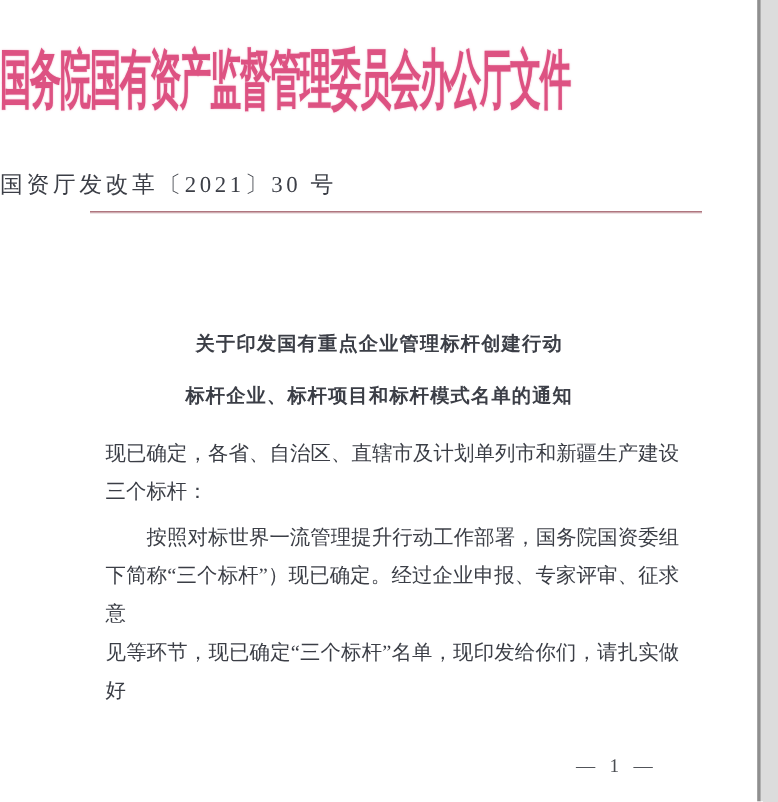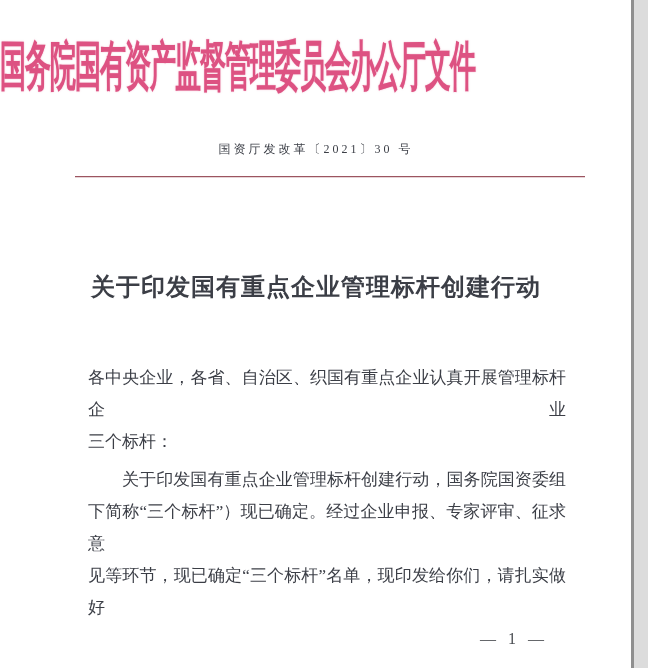--- a/index.html
+++ b/index.html
@@ -39,43 +39,43 @@
     transform: scaleY(2.05);
     transform-origin: 50% 0%;
     text-shadow: 0 0 1px rgba(221, 82, 130, 0.55);
   }
   
   .docnum {
     position: absolute;
     top: 141px;
     left: 0;
     width: 632px;
-    text-align: center;
-    font-size: 12px;
+    text-align: left;
+    font-size: 19px;
     letter-spacing: 3px;
     color: var(--ink, #3b3e46);
   }
   
   .redline {
     position: absolute;
     top: 176px;
     left: 75px;
     width: 510px;
     height: 1px;
     background: var(--line-red, #9c5560);
     box-shadow: 0 1px 0 rgba(156, 85, 96, 0.25);
   }
   
   .title {
     position: absolute;
     top: 266px;
     left: 0;
     width: 632px;
     text-align: center;
-    font-size: 24px;
+    font-size: 16px;
     font-weight: bold;
     line-height: 43px;
     letter-spacing: 1px;
     color: var(--ink, #3b3e46);
   }
   
   .body-text {
     position: absolute;
     top: 362px;
     left: 88px;
@@ -135,29 +135,30 @@
   <div class="header">
     <span class="header-text">国务院国有资产监督管理委员会办公厅文件</span>
   </div>
 
   <div class="docnum">国资厅发改革〔2021〕30 号</div>
 
   <div class="redline"></div>
 
   <div class="title">
     <div class="title-line">关于印发国有重点企业管理标杆创建行动</div>
+    <div class="title-line">标杆企业、标杆项目和标杆模式名单的通知</div>
   </div>
 
   <div class="body-text">
     <div class="recipient">
-      <div class="line full">各中央企业，各省、自治区、织国有重点企业认真开展管理标杆企业</div>
+      <div class="line full">现已确定，各省、自治区、直辖市及计划单列市和新疆生产建设</div>
       <div class="line">三个标杆：</div>
     </div>
     <div class="paragraph">
-      <div class="line full indent">关于印发国有重点企业管理标杆创建行动，国务院国资委组</div>
+      <div class="line full indent">按照对标世界一流管理提升行动工作部署，国务院国资委组</div>
       <div class="line full">下简称“三个标杆”）现已确定。经过企业申报、专家评审、征求意</div>
       <div class="line full">见等环节，现已确定“三个标杆”名单，现印发给你们，请扎实做好</div>
 
     </div>
   </div>
 
   <div class="pagenum">— 1 —</div>
 
   <div class="edge-line"></div>
   <div class="edge-strip"></div>

